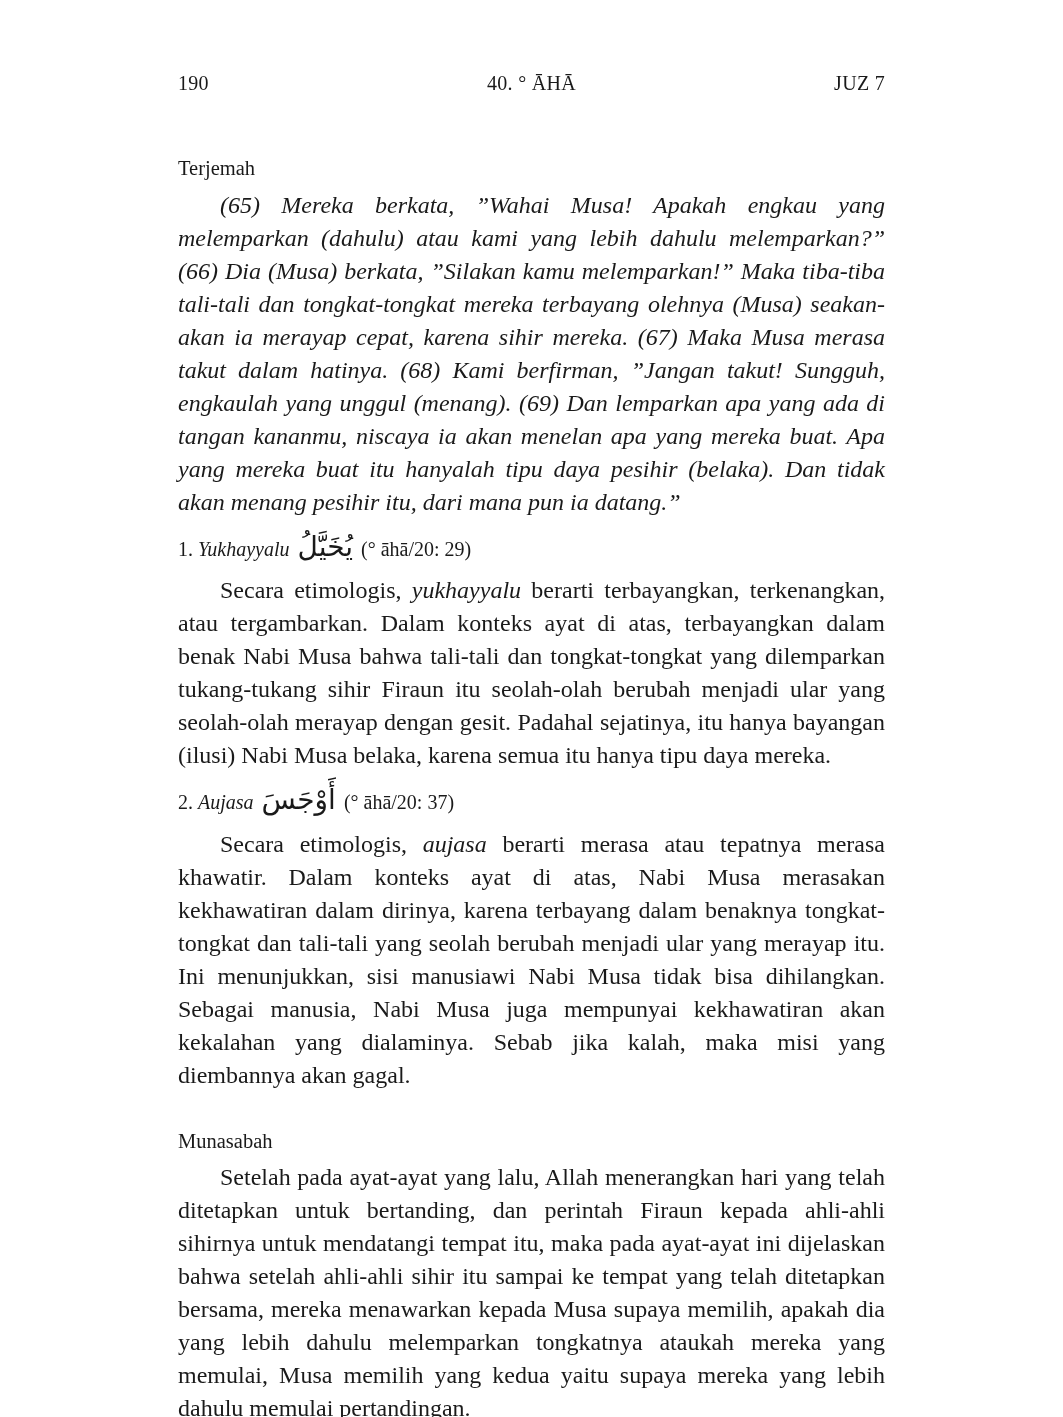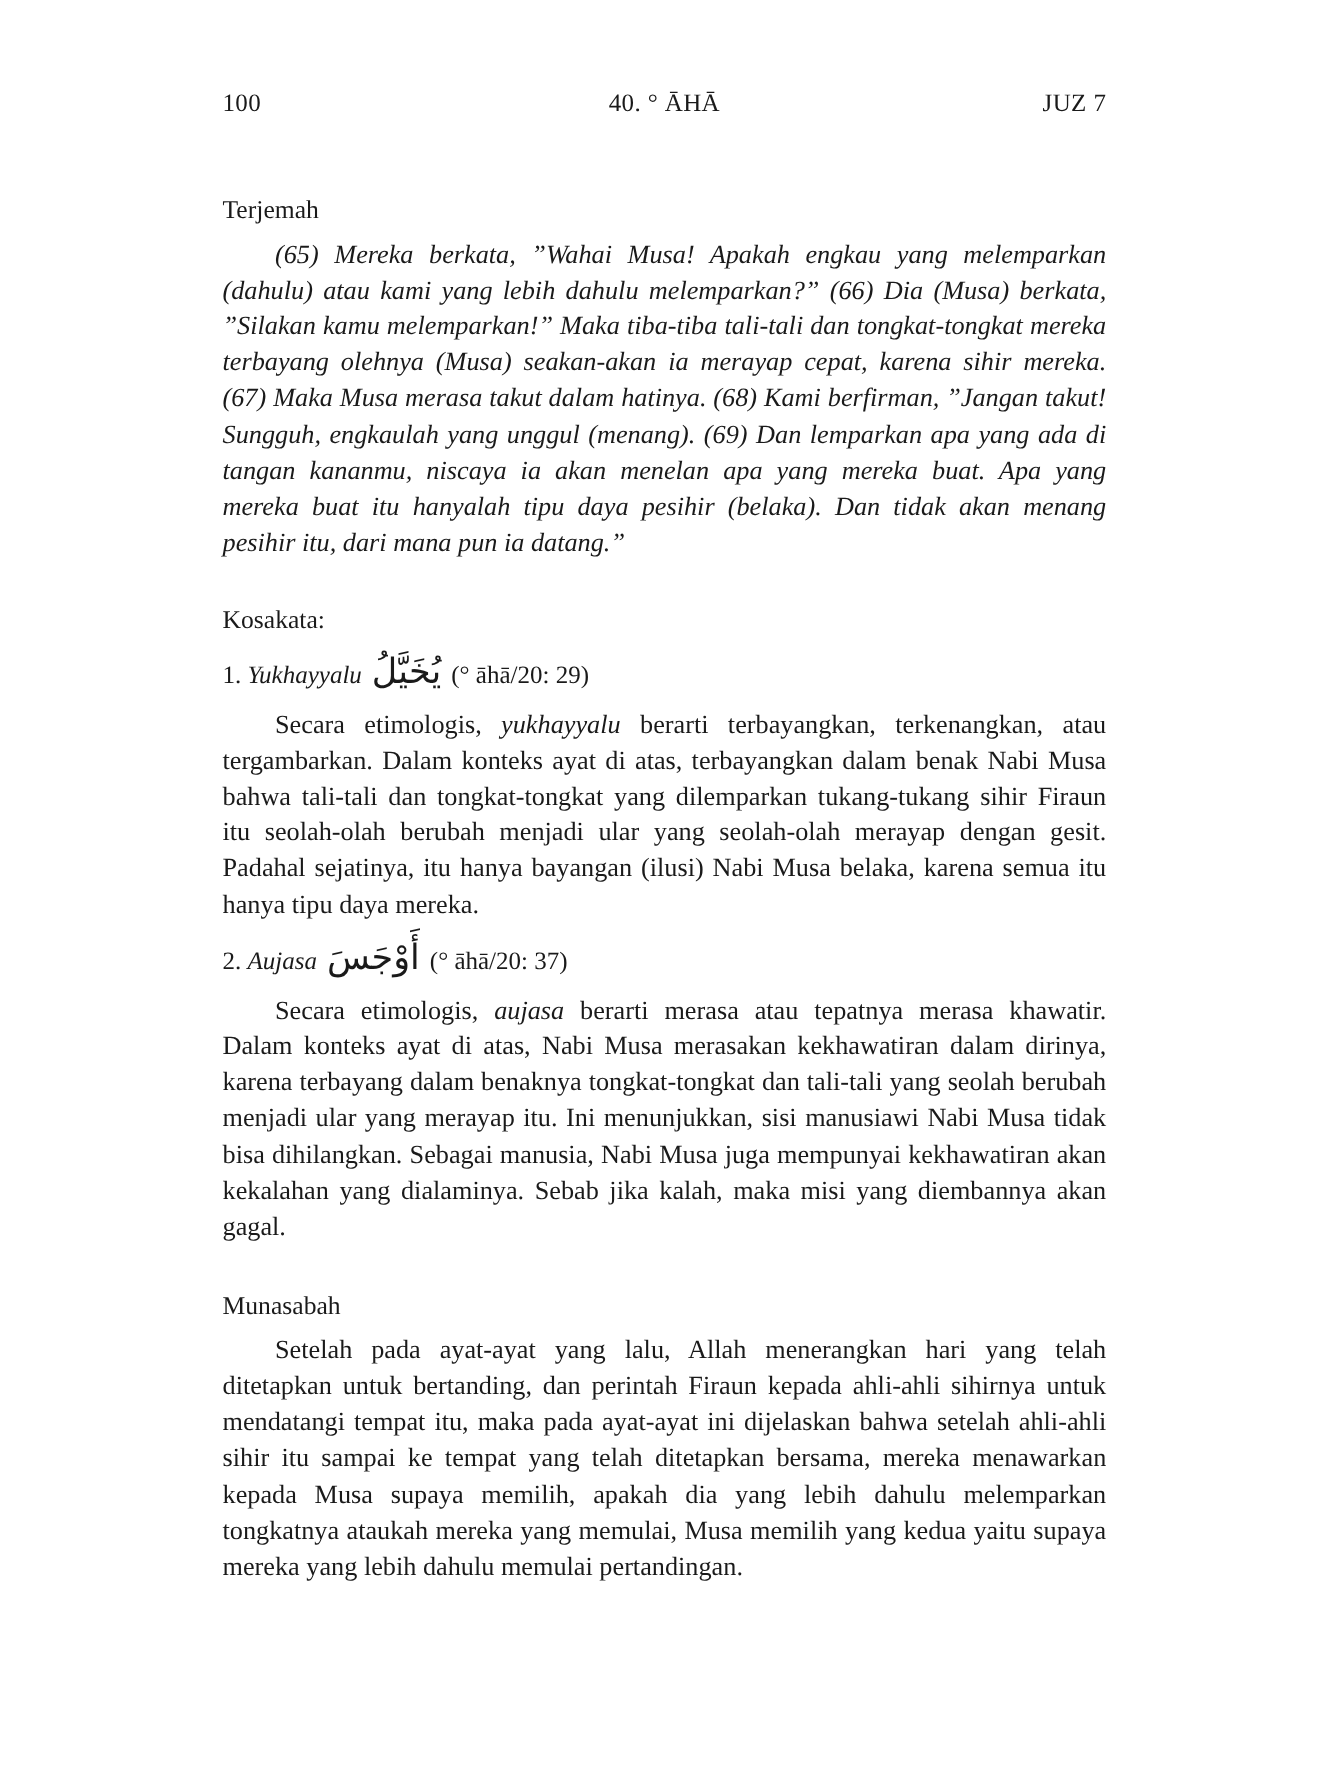--- a/index.html
+++ b/index.html
@@ -30,21 +30,21 @@
   .section-heading {
     font-weight: normal;
     font-size: 20.5px;
     line-height: 1.3;
   }
   .heading-terjemah  { margin-top: 60px; }
   .heading-kosakata  { margin-top: 34px; }
   .heading-munasabah { margin-top: 36px; }
 
   p.body-text {
-    font-size: 21px;
+    font-size: 24px;
     line-height: 1.375;
     text-align: justify;
     margin-top: 7px;
   }
   .first-indent { text-indent: 42px; }
   .italic { font-style: italic; }
 
   .term-line {
     font-size: 20px;
     line-height: 1.45;
@@ -57,29 +57,28 @@
     direction: rtl;
     unicode-bidi: isolate;
   }
 </style>
 </head>
 <body>
 
 <div class="page">
 
   <div class="page-header">
-    <span class="cell left">100</span>
+    <span class="cell left">190</span>
     <span class="cell center">40. ° ĀHĀ</span>
     <span class="cell right">JUZ 7</span>
   </div>
 
   <div class="section-heading heading-terjemah">Terjemah</div>
   <p class="body-text italic first-indent">(65) Mereka berkata, ”Wahai Musa! Apakah engkau yang melemparkan (dahulu) atau kami yang lebih dahulu melemparkan?” (66) Dia (Musa) berkata, ”Silakan kamu melemparkan!” Maka tiba-tiba tali-tali dan tongkat-tongkat mereka terbayang olehnya (Musa) seakan-akan ia merayap cepat, karena sihir mereka. (67) Maka Musa merasa takut dalam hatinya. (68) Kami berfirman, ”Jangan takut! Sungguh, engkaulah yang unggul (menang). (69) Dan lemparkan apa yang ada di tangan kananmu, niscaya ia akan menelan apa yang mereka buat. Apa yang mereka buat itu hanyalah tipu daya pesihir (belaka). Dan tidak akan menang pesihir itu, dari mana pun ia datang.”</p>
 
-  <div class="section-heading heading-kosakata">Kosakata:</div>
 
   <p class="term-line">
     <span>1.</span>
     <span class="italic">Yukhayyalu</span>
     <span class="arabic">يُخَيَّلُ</span>
     <span>(° āhā/20: 29)</span>
   </p>
   <p class="body-text first-indent">
     <span>Secara etimologis,</span>
     <span class="italic">yukhayyalu</span>

